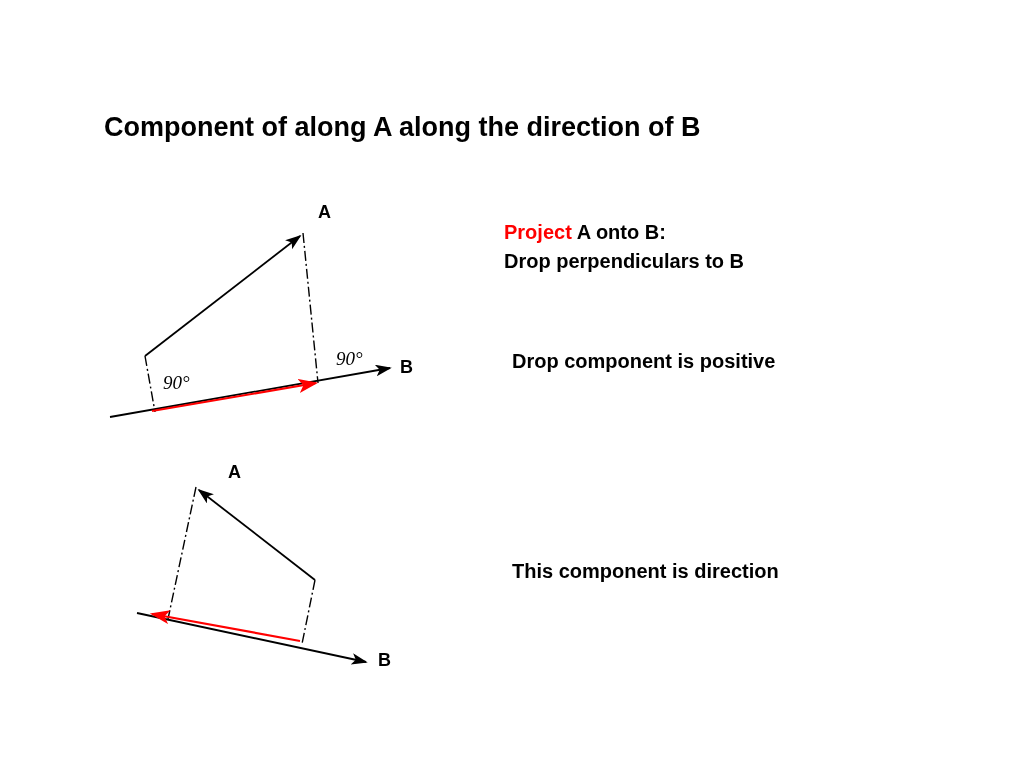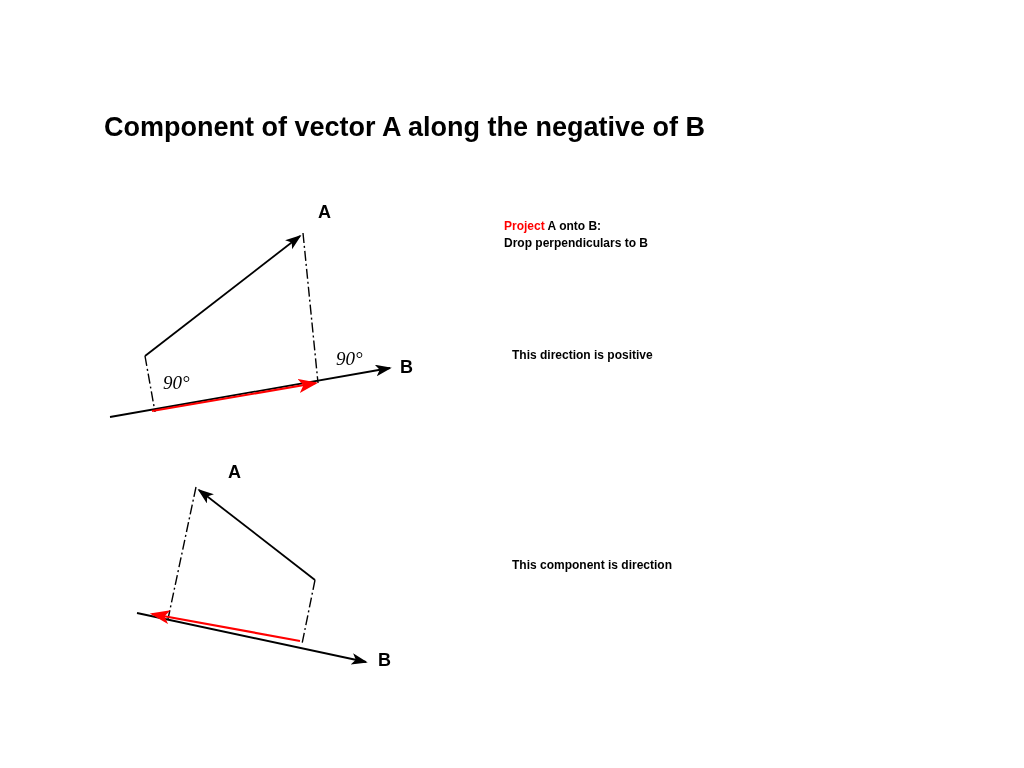--- a/index.html
+++ b/index.html
@@ -45,21 +45,21 @@
   }
   .lbl-small {
     position: absolute;
     font-family: "Liberation Serif", serif;
     font-style: italic;
     font-size: 19px;
     white-space: nowrap;
   }
   .note {
     position: absolute;
-    font-size: 12px;
+    font-size: 20px;
     font-weight: bold;
     white-space: nowrap;
     line-height: 1.45;
   }
   .accent {
     color: #ff0000;
   }
   
   #label-a-top   { left: 318px; top: 202px; }
   #label-b-top   { left: 400px; top: 357px; }
@@ -69,21 +69,21 @@
   #angle-right-top { left: 336px; top: 348px; }
   #note-project  { left: 504px; top: 218px; }
   #note-positive { left: 512px; top: 347px; }
   #note-negative { left: 512px; top: 557px; }
 </style>
 </head>
 <body>
 
 <div id="slide">
 
-  <div id="slide-title">Component of vector A along the negative of B</div>
+  <div id="slide-title">Component of along A along the direction of B</div>
 
   <svg class="svg-layer" viewBox="0 0 1024 768" xmlns="http://www.w3.org/2000/svg">
     <defs>
       <marker id="arrowBlack" markerWidth="10" markerHeight="10" refX="8" refY="3.2" orient="auto" markerUnits="strokeWidth">
         <path d="M0,0 L9,3.2 L0,6.4 L2.2,3.2 z" fill="#000000"></path>
       </marker>
       <marker id="arrowRed" markerWidth="10" markerHeight="10" refX="8" refY="3.2" orient="auto" markerUnits="strokeWidth">
         <path d="M0,0 L9,3.2 L0,6.4 L2.2,3.2 z" fill="#ff0000"></path>
       </marker>
     </defs>
@@ -121,16 +121,16 @@
   <div class="lbl-small" id="angle-right-top">90°</div>
 
   <div class="lbl" id="label-a-bot">A</div>
   <div class="lbl" id="label-b-bot">B</div>
 
   <div class="note" id="note-project">
     <span class="accent">Project</span><span> A onto B:</span><br>
     <span>Drop perpendiculars to B</span>
   </div>
 
-  <div class="note" id="note-positive">This direction is positive</div>
+  <div class="note" id="note-positive">Drop component is positive</div>
   <div class="note" id="note-negative">This component is direction</div>
 
 </div>
 
 </body></html>

